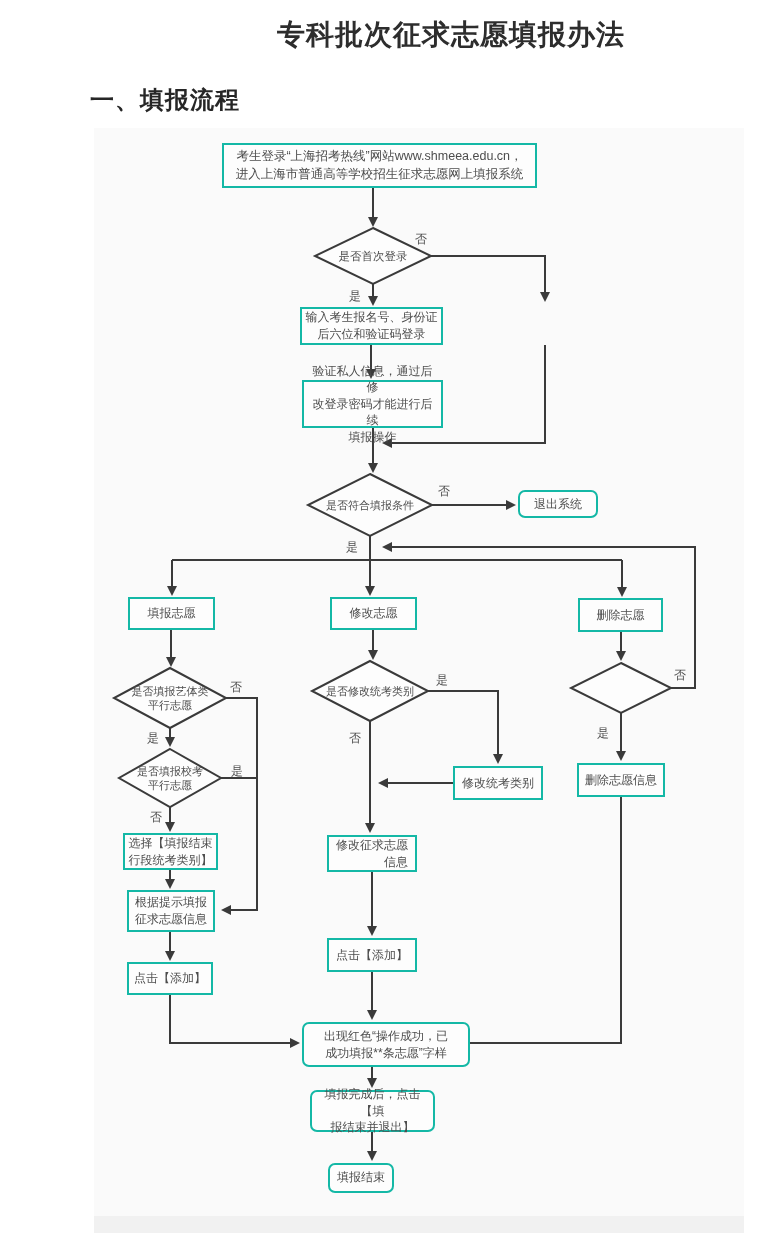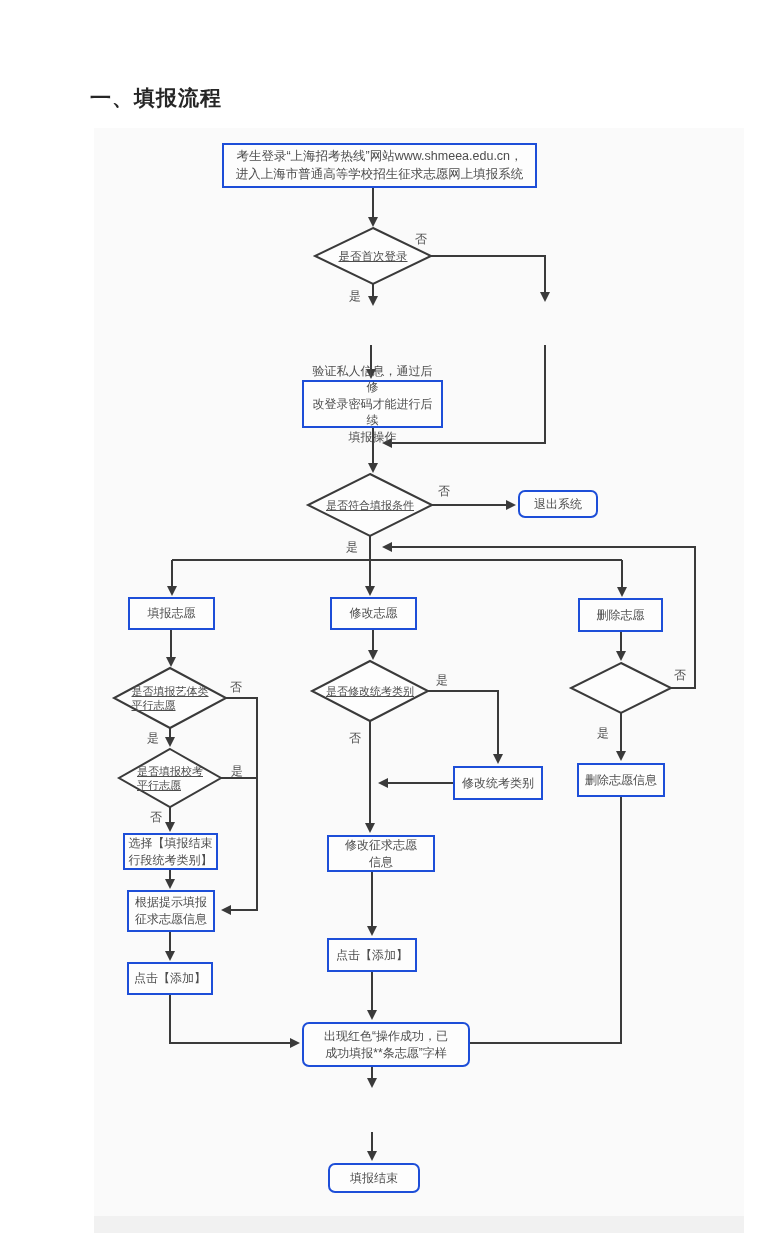--- a/index.html
+++ b/index.html
@@ -3,38 +3,39 @@
 <meta charset="utf-8">
 <style>
   html,body{margin:0;padding:0;background:#fff;}
   .page{position:relative;width:768px;height:1233px;background:#ffffff;overflow:hidden;
         font-family:"Liberation Sans",sans-serif;}
   .panel{position:absolute;left:94px;top:128px;width:650px;height:1105px;background:#fafafa;}
   .panel-foot{position:absolute;left:94px;top:1216px;width:650px;height:17px;background:#f1f1f1;}
   .title{position:absolute;left:273px;top:16px;width:356px;text-align:center;
          font-family:"Liberation Serif",serif;font-weight:bold;font-size:28px;
          letter-spacing:1px;color:#2d2d2d;margin:0;}
-  .section{position:absolute;left:90px;top:84px;font-size:21px;font-weight:bold;
+  .section{position:absolute;left:90px;top:84px;font-size:24px;font-weight:bold;
            color:#262626;margin:0;letter-spacing:1px;}
   svg.wires{position:absolute;left:0;top:0;}
-  .node{position:absolute;box-sizing:border-box;border:2px solid #1d4ed8;background:#fdfdfd;
+  .node{position:absolute;box-sizing:border-box;border:2px solid #14b8a6;background:#fdfdfd;
         display:flex;align-items:center;justify-content:center;text-align:center;
         font-size:12px;line-height:1.38;color:#4d4d4d;white-space:pre-line;padding:1px 3px;}
   .round{border-radius:7px;}
   .dlabel{position:absolute;display:flex;align-items:center;justify-content:center;
-          font-size:11px;line-height:1.3;color:#4d4d4d;white-space:pre-line;text-decoration:underline;}
+          text-align:center;font-size:11px;line-height:1.3;color:#4d4d4d;white-space:pre-line;}
   .elabel{position:absolute;font-size:12px;color:#4d4d4d;}
 </style>
 </head>
 <body>
 
 <div class="page">
   <div class="panel"></div>
   <div class="panel-foot"></div>
 
+  <h1 class="title">专科批次征求志愿填报办法</h1>
   <h2 class="section">一、填报流程</h2>
 
   <svg class="wires" width="768" height="1233" viewBox="0 0 768 1233">
     <defs>
       <marker id="arr" viewBox="0 0 10 10" refX="8" refY="5" markerWidth="5" markerHeight="5" orient="auto-start-reverse">
         <path d="M0,0 L10,5 L0,10 z" fill="#3a3a3a"></path>
       </marker>
     </defs>
     <g stroke="#3a3a3a" stroke-width="2" fill="none">
       <path d="M373,188 V225" marker-end="url(#arr)"></path>
@@ -74,40 +75,44 @@
       <polygon points="370,474 432,505 370,536 308,505"></polygon>
       <polygon points="170,668 226,698 170,728 114,698"></polygon>
       <polygon points="170,749 221,778 170,807 119,778"></polygon>
       <polygon points="370,661 428,691 370,721 312,691"></polygon>
       <polygon points="621,663 671,688 621,713 571,688"></polygon>
     </g>
   </svg>
 
   <div class="node" style="left:222px;top:143px;width:315px;height:45px;font-size:12.5px;">考生登录“上海招考热线”网站www.shmeea.edu.cn，
 进入上海市普通高等学校招生征求志愿网上填报系统</div>
+  <div class="node" style="left:300px;top:307px;width:143px;height:38px;">输入考生报名号、身份证
+后六位和验证码登录</div>
   <div class="node" style="left:302px;top:380px;width:141px;height:48px;">验证私人信息，通过后修
 改登录密码才能进行后续
 填报操作</div>
   <div class="node round" style="left:518px;top:490px;width:80px;height:28px;">退出系统</div>
   <div class="node" style="left:128px;top:597px;width:87px;height:33px;">填报志愿</div>
   <div class="node" style="left:330px;top:597px;width:87px;height:33px;">修改志愿</div>
   <div class="node" style="left:578px;top:598px;width:85px;height:34px;">删除志愿</div>
   <div class="node" style="left:123px;top:833px;width:95px;height:37px;">选择【填报结束
 行段统考类别】</div>
   <div class="node" style="left:127px;top:890px;width:88px;height:42px;">根据提示填报
 征求志愿信息</div>
   <div class="node" style="left:127px;top:962px;width:86px;height:33px;">点击【添加】</div>
   <div class="node" style="left:453px;top:766px;width:90px;height:34px;">修改统考类别</div>
-  <div class="node" style="left:327px;top:835px;width:108px;height:37px;">修改征求志愿
+  <div class="node" style="left:327px;top:835px;width:90px;height:37px;text-align:right;">修改征求志愿
 信息</div>
   <div class="node" style="left:327px;top:938px;width:90px;height:34px;">点击【添加】</div>
   <div class="node" style="left:577px;top:763px;width:88px;height:34px;">删除志愿信息</div>
   <div class="node round" style="left:302px;top:1022px;width:168px;height:45px;">出现红色“操作成功，已
 成功填报**条志愿”字样</div>
-  <div class="node round" style="left:328px;top:1163px;width:92px;height:30px;">填报结束</div>
+  <div class="node round" style="left:310px;top:1090px;width:125px;height:42px;">填报完成后，点击【填
+报结束并退出】</div>
+  <div class="node round" style="left:328px;top:1163px;width:66px;height:30px;font-family:Liberation Mono, monospace;">填报结束</div>
 
   <div class="dlabel" style="left:315px;top:242px;width:116px;height:28px;font-size:11.5px;">是否首次登录</div>
   <div class="dlabel" style="left:308px;top:491px;width:124px;height:28px;">是否符合填报条件</div>
   <div class="dlabel" style="left:114px;top:671px;width:112px;height:54px;">是否填报艺体类
 平行志愿</div>
   <div class="dlabel" style="left:119px;top:751px;width:102px;height:54px;">是否填报校考
 平行志愿</div>
   <div class="dlabel" style="left:312px;top:677px;width:116px;height:28px;">是否修改统考类别</div>
 
   <span class="elabel" style="left:415px;top:231px;">否</span>

